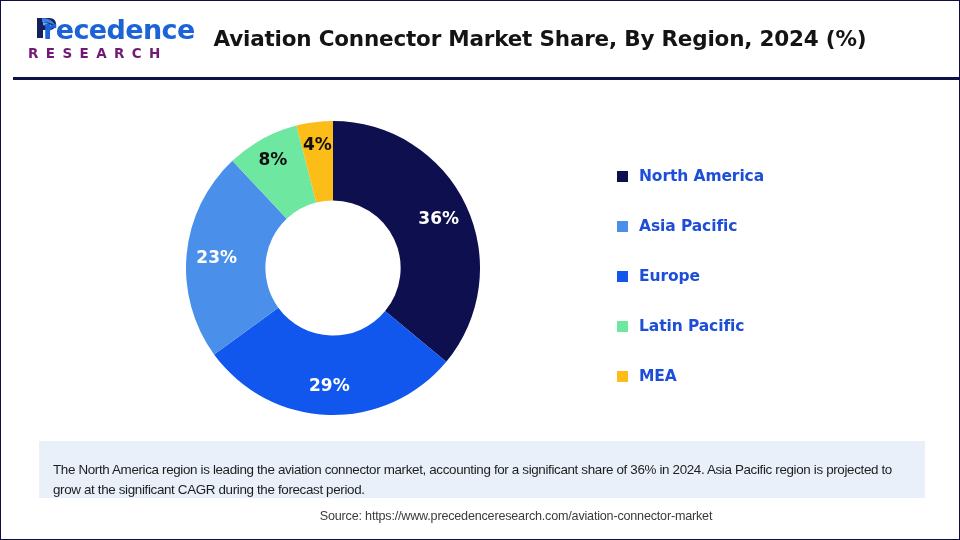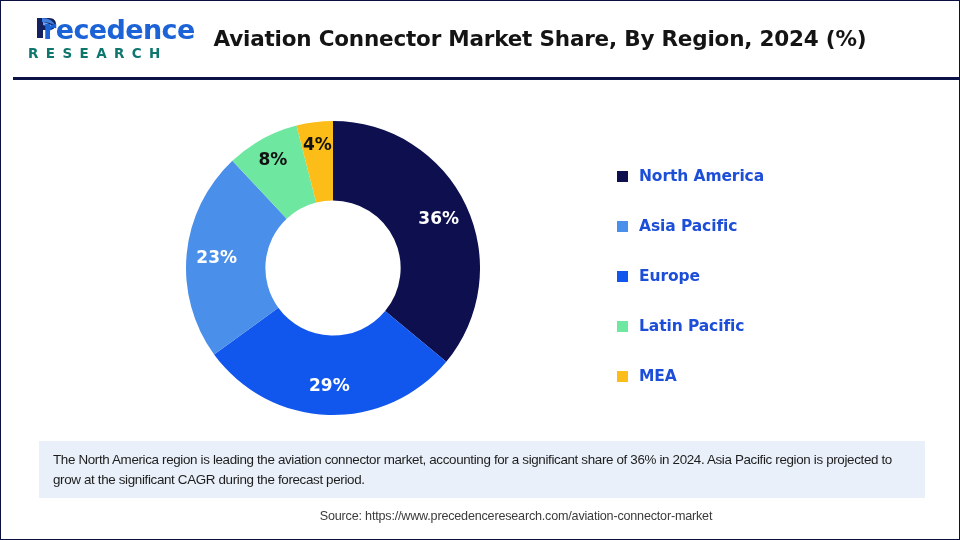--- a/index.html
+++ b/index.html
@@ -47,21 +47,21 @@
     color: #1b63d6;
     line-height: 30px;
   }
   #logo-sub {
     position: absolute;
     left: 3px; top: 31px;
     font-family: "DejaVu Sans", sans-serif;
     font-size: 13.5px;
     font-weight: 700;
     letter-spacing: 7.4px;
-    color: #0f766e;
+    color: #701a75;
     line-height: 15px;
   }
   #logo-mark {
     position: absolute;
     left: 11px; top: 1px;
     width: 22px; height: 23px;
   }
   #chart-title {
     position: absolute;
     left: 0; top: 0;
@@ -119,21 +119,21 @@
   }
 
   
   #note-box {
     position: absolute;
     left: 38px; top: 440px;
     width: 886px;
     height: 57px;
     background: #e9f0f9;
     box-sizing: border-box;
-    padding: 9px 14px 0 14px;
+    padding: 19px 14px 0 14px;
   }
   #note-text {
     font-family: "Liberation Sans", sans-serif;
     font-size: 13.4px;
     line-height: 20px;
     color: #1d1d1d;
     letter-spacing: -0.35px;
   }
 
   

